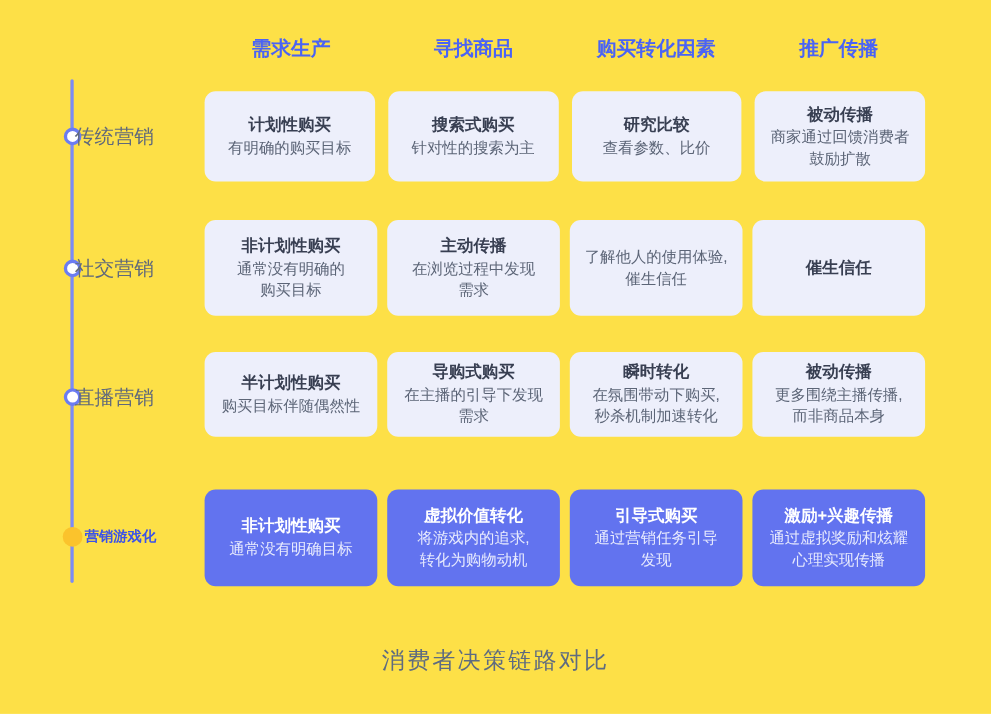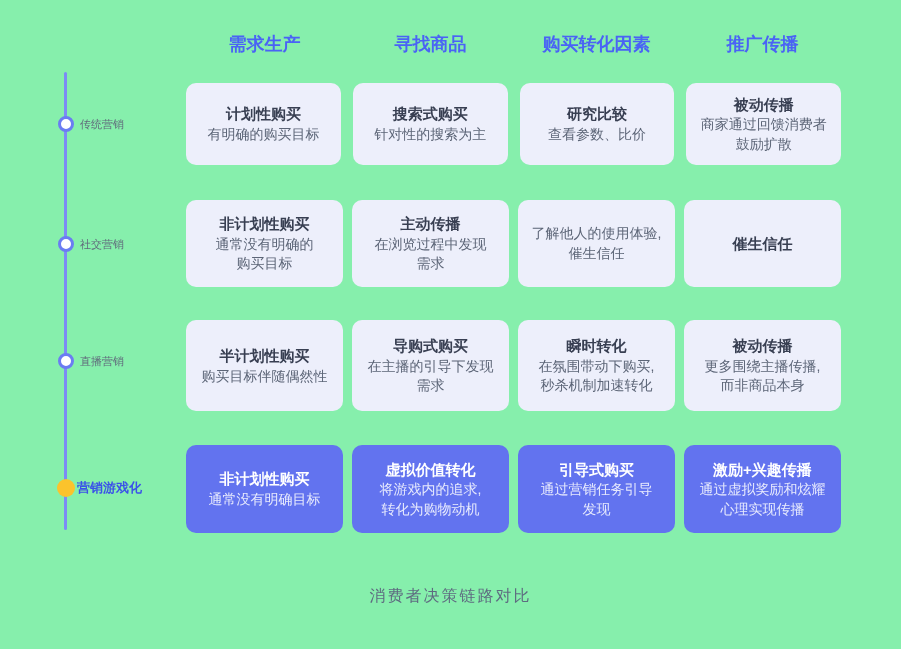--- a/index.html
+++ b/index.html
@@ -1,21 +1,21 @@
 <!DOCTYPE html>
 <html><head>
 <meta charset="utf-8">
 <style>
   html, body { margin: 0; padding: 0; background: #ffffff; }
   body {
     font-family: "Liberation Sans", "DejaVu Sans", sans-serif;
     width: 901px; height: 649px; overflow: hidden;
   }
   .canvas {
-    position: relative; width: 901px; height: 649px; background: #86efac;
+    position: relative; width: 901px; height: 649px; background: #fde047;
   }
 
   
   .headers {
     position: absolute; left: 186px; top: 32px; width: 655px;
     display: flex; gap: 9px;
   }
   .headers .col-header {
     flex: 1; text-align: center;
     color: #4A63F5; font-weight: bold; font-size: 18px;
@@ -31,22 +31,22 @@
   }
   .tl-node.ring {
     width: 16px; height: 16px; left: 58px;
     background: #ffffff; border: 3px solid #6B7CF2;
   }
   .tl-node.solid {
     width: 18px; height: 18px; left: 57px;
     background: #FBC32C; border: none;
   }
   .row-label {
-    position: absolute; left: 80px; transform: translateY(-50%);
-    color: #60697B; font-size: 11px; white-space: nowrap;
+    position: absolute; left: 68px; transform: translateY(-50%);
+    color: #60697B; font-size: 18px; white-space: nowrap;
   }
   .row-label.highlight {
     left: 77px; color: #3B52E8; font-weight: bold; font-size: 13px;
   }
 
   
   .card-row {
     position: absolute; left: 186px; width: 655px;
     display: flex; gap: 9px;
   }
@@ -61,21 +61,21 @@
   .card .card-body {
     color: #5C6577; font-size: 14px; line-height: 1.4; white-space: pre-line;
   }
   .card.highlight { background: #6273EF; }
   .card.highlight .card-title { color: #ffffff; }
   .card.highlight .card-body { color: #E7EAFD; }
 
   
   .caption {
     position: absolute; left: 0; top: 586px; width: 901px;
-    text-align: center; color: #5E6B80; font-size: 16px; letter-spacing: 2px;
+    text-align: center; color: #5E6B80; font-size: 21px; letter-spacing: 2px;
   }
 </style>
 </head>
 <body>
 
 <div class="canvas">
 
   <div class="headers">
     <div class="col-header">需求生产</div>
     <div class="col-header">寻找商品</div>
@@ -128,21 +128,21 @@
     </div>
     <div class="card">
       <div class="card-body">了解他人的使用体验,
 催生信任</div>
     </div>
     <div class="card">
       <div class="card-title">催生信任</div>
     </div>
   </div>
 
-  <div class="card-row" style="top:320px; height:91px;">
+  <div class="card-row" style="top:320px; height:77px;">
     <div class="card">
       <div class="card-title">半计划性购买</div>
       <div class="card-body">购买目标伴随偶然性</div>
     </div>
     <div class="card">
       <div class="card-title">导购式购买</div>
       <div class="card-body">在主播的引导下发现
 需求</div>
     </div>
     <div class="card">

